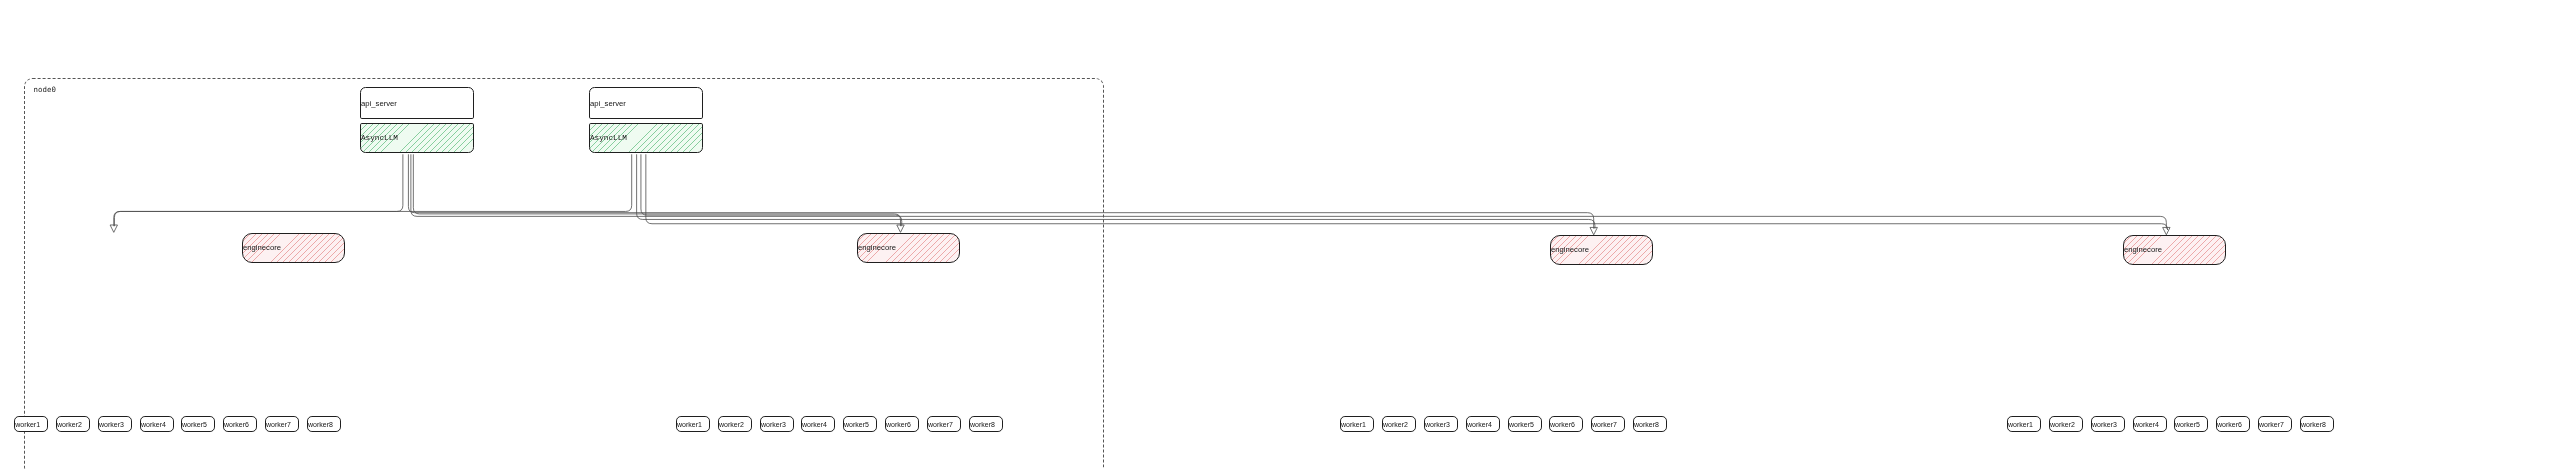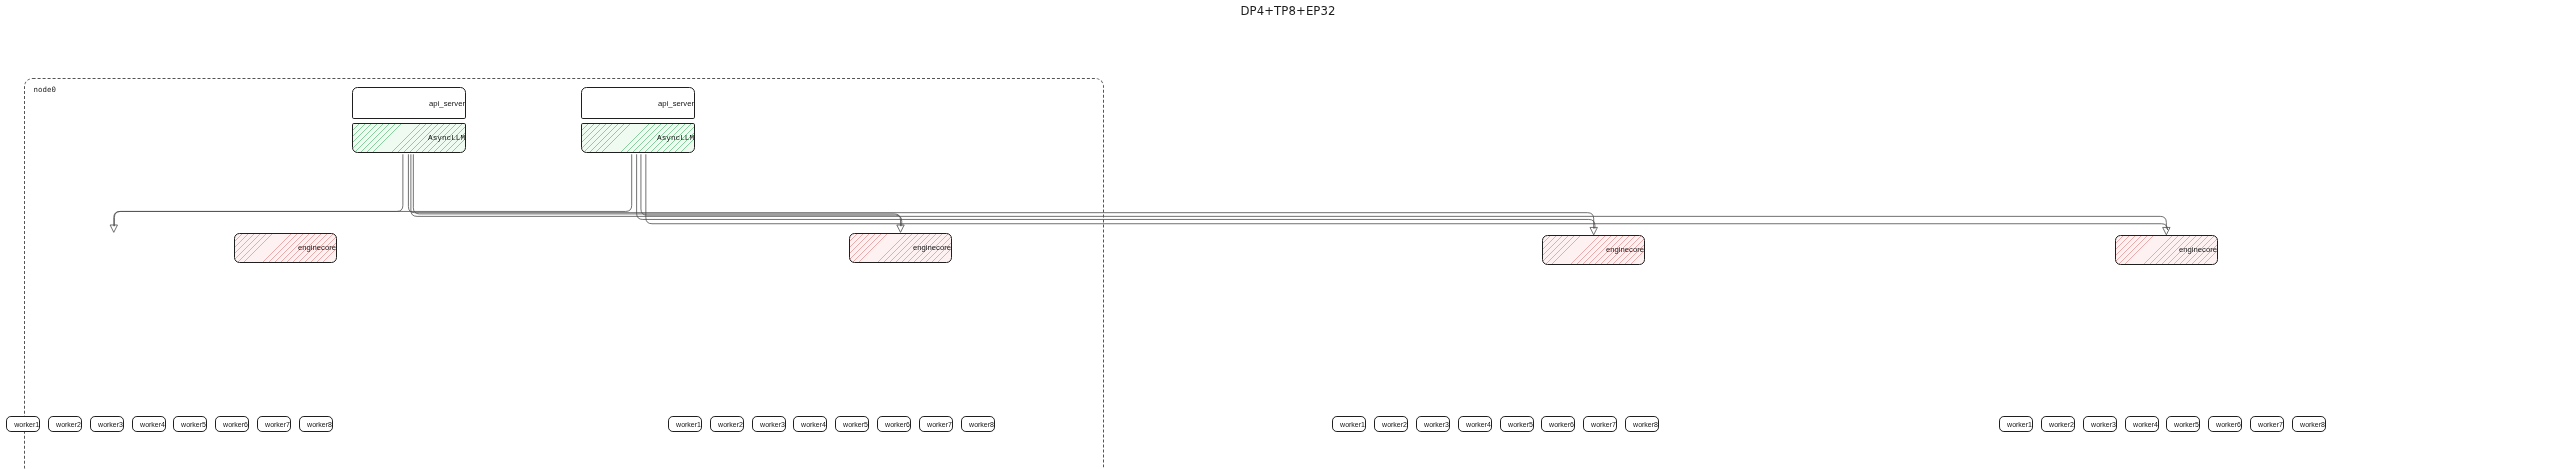--- a/index.html
+++ b/index.html
@@ -49,26 +49,27 @@
     white-space: nowrap;
   }
   
   .node {
     position: absolute;
     box-sizing: border-box;
     border: 0.9px solid #1f1f1f;
     border-radius: 5.5px;
     display: flex;
     align-items: center;
-    justify-content: flex-end;
+    justify-content: flex-start;
     font-size: 7.7px;
     color: #141414;
     background: #ffffff;
     white-space: nowrap;
     font-family: "Liberation Sans", sans-serif;
+    margin-left: 8px;
   }
   .node.api {
     background: #ffffff;
     border-bottom-left-radius: 1.8px;
     border-bottom-right-radius: 1.8px;
   }
   .node.asyncllm {
     background-color: #effbf1;
     background-image: repeating-linear-gradient(
         -45deg,
@@ -81,20 +82,21 @@
     font-family: Liberation Mono, monospace;
   }
   .node.enginecore {
     background-color: #fdf1f2;
     background-image: repeating-linear-gradient(
         -45deg,
         rgba(222,110,110,0.55) 0px,
         rgba(222,110,110,0.55) 0.6px,
         rgba(0,0,0,0) 0.6px,
         rgba(0,0,0,0) 4.3px);
+    border-radius: 10px;
   }
   .node.worker {
     background: #ffffff;
     border-radius: 4.9px;
     font-size: 7px;
   }
   
   #edges {
     position: absolute;
     left: 0;
@@ -112,21 +114,20 @@
     fill: none;
     stroke: #4d4d4d;
     stroke-width: 1.3;
   }
 </style>
 </head>
 <body>
 
 <div id="canvas">
 
-  <div class="diagram-title">DP4+TP8+EP32</div>
 
   <svg id="edges" viewBox="0 0 4188 763" preserveAspectRatio="none">
     <g>
 
       <path d="M 655 251 L 655 334 Q 655 344 645 344 L 195 344 Q 185 344 185 354 L 185 368"></path>
       <polygon points="179,366 185,378 191,366"></polygon>
 
       <path d="M 672 251 L 672 338 Q 672 348 682 348 L 1454 348 Q 1464 348 1464 358 L 1464 368"></path>
       <polygon points="1458,366 1464,378 1470,366"></polygon>
 

